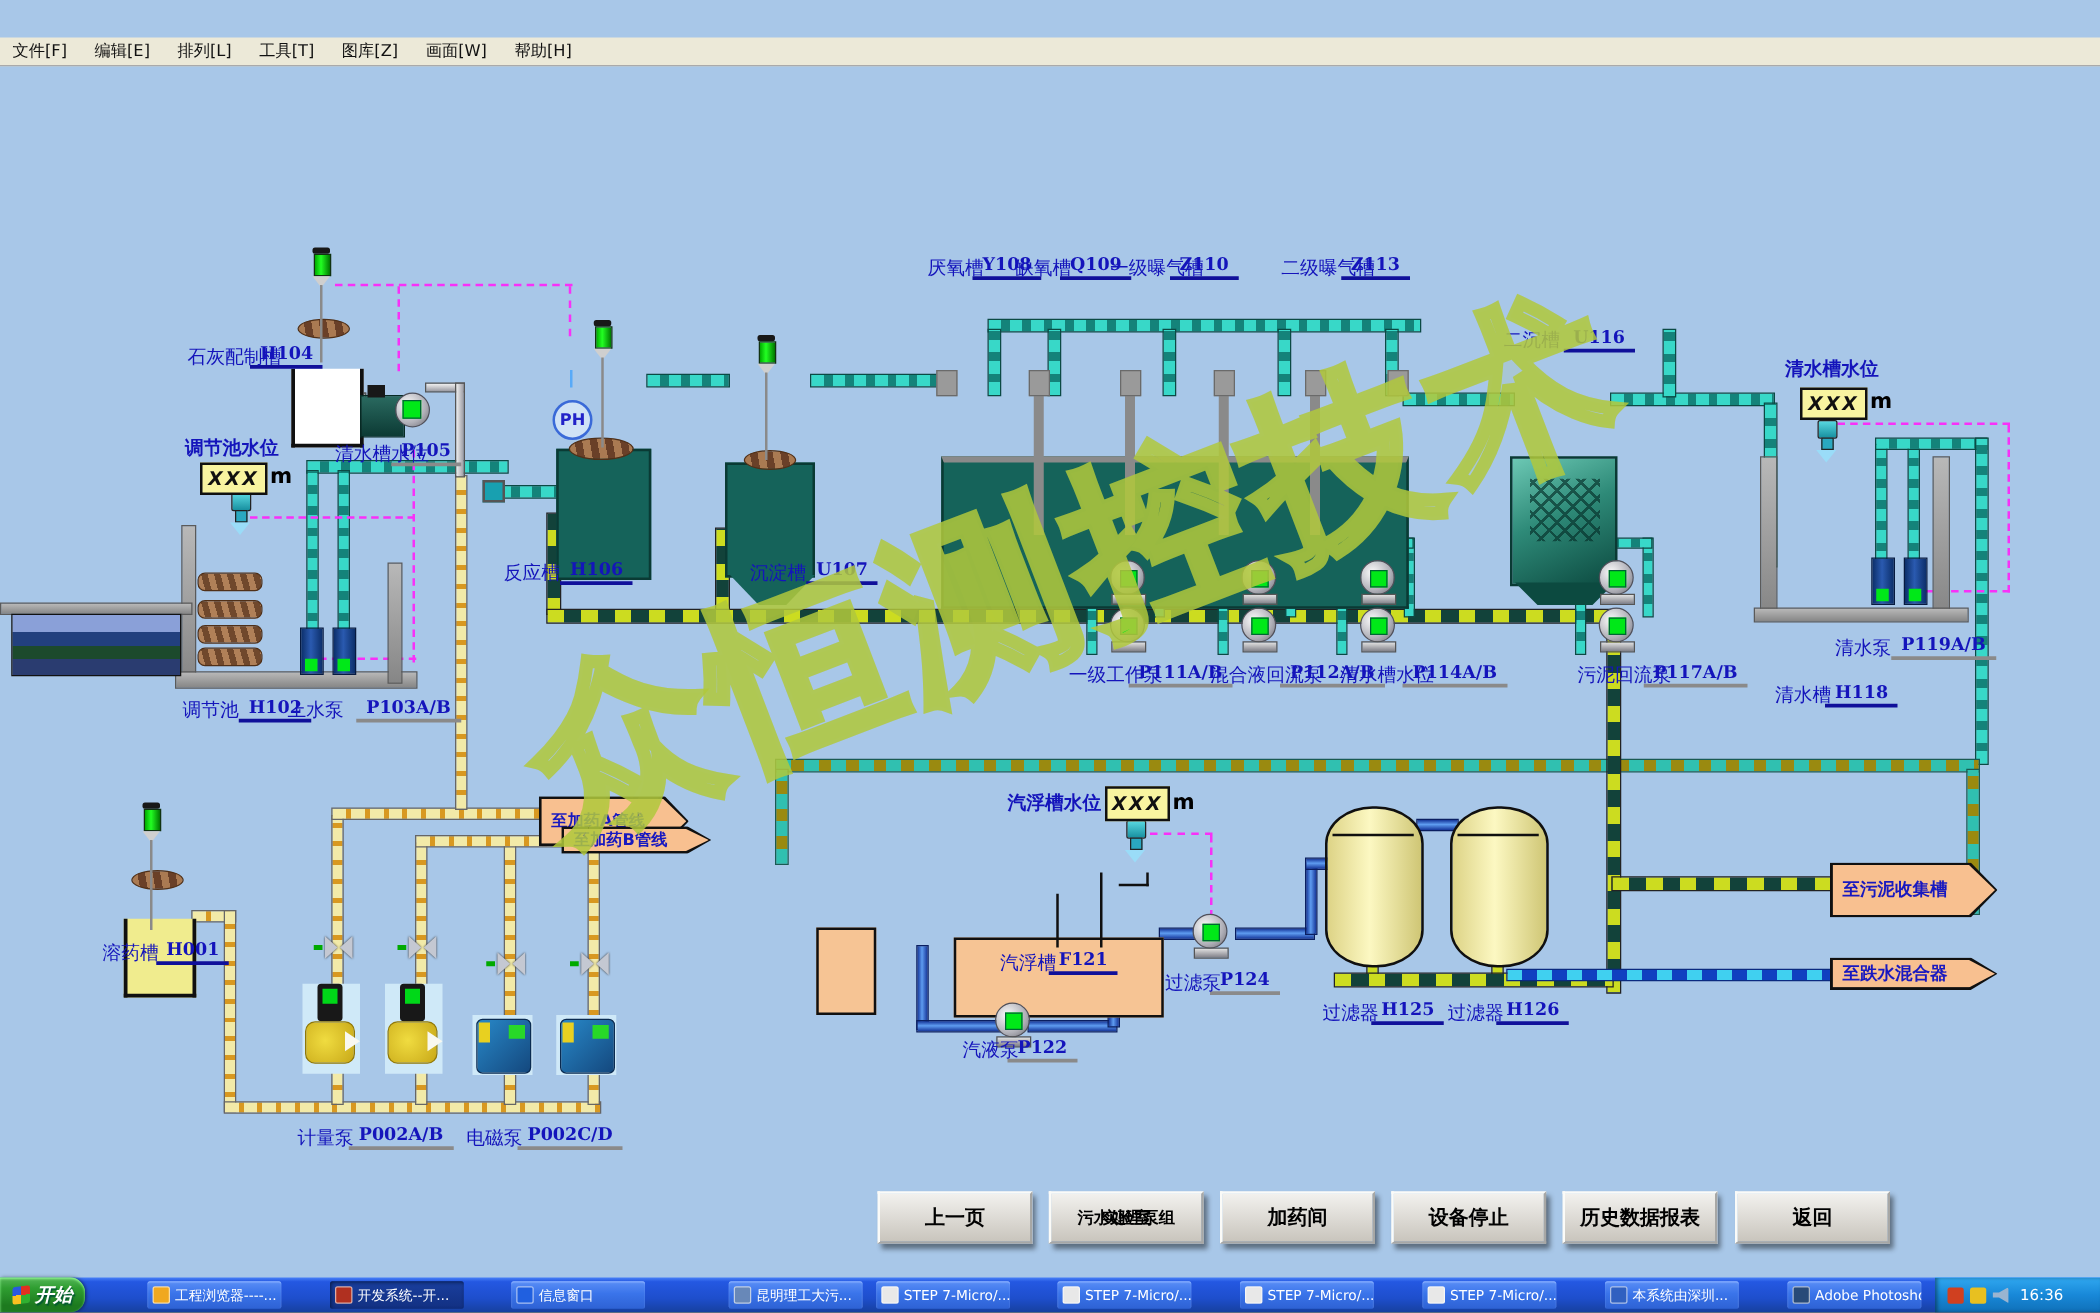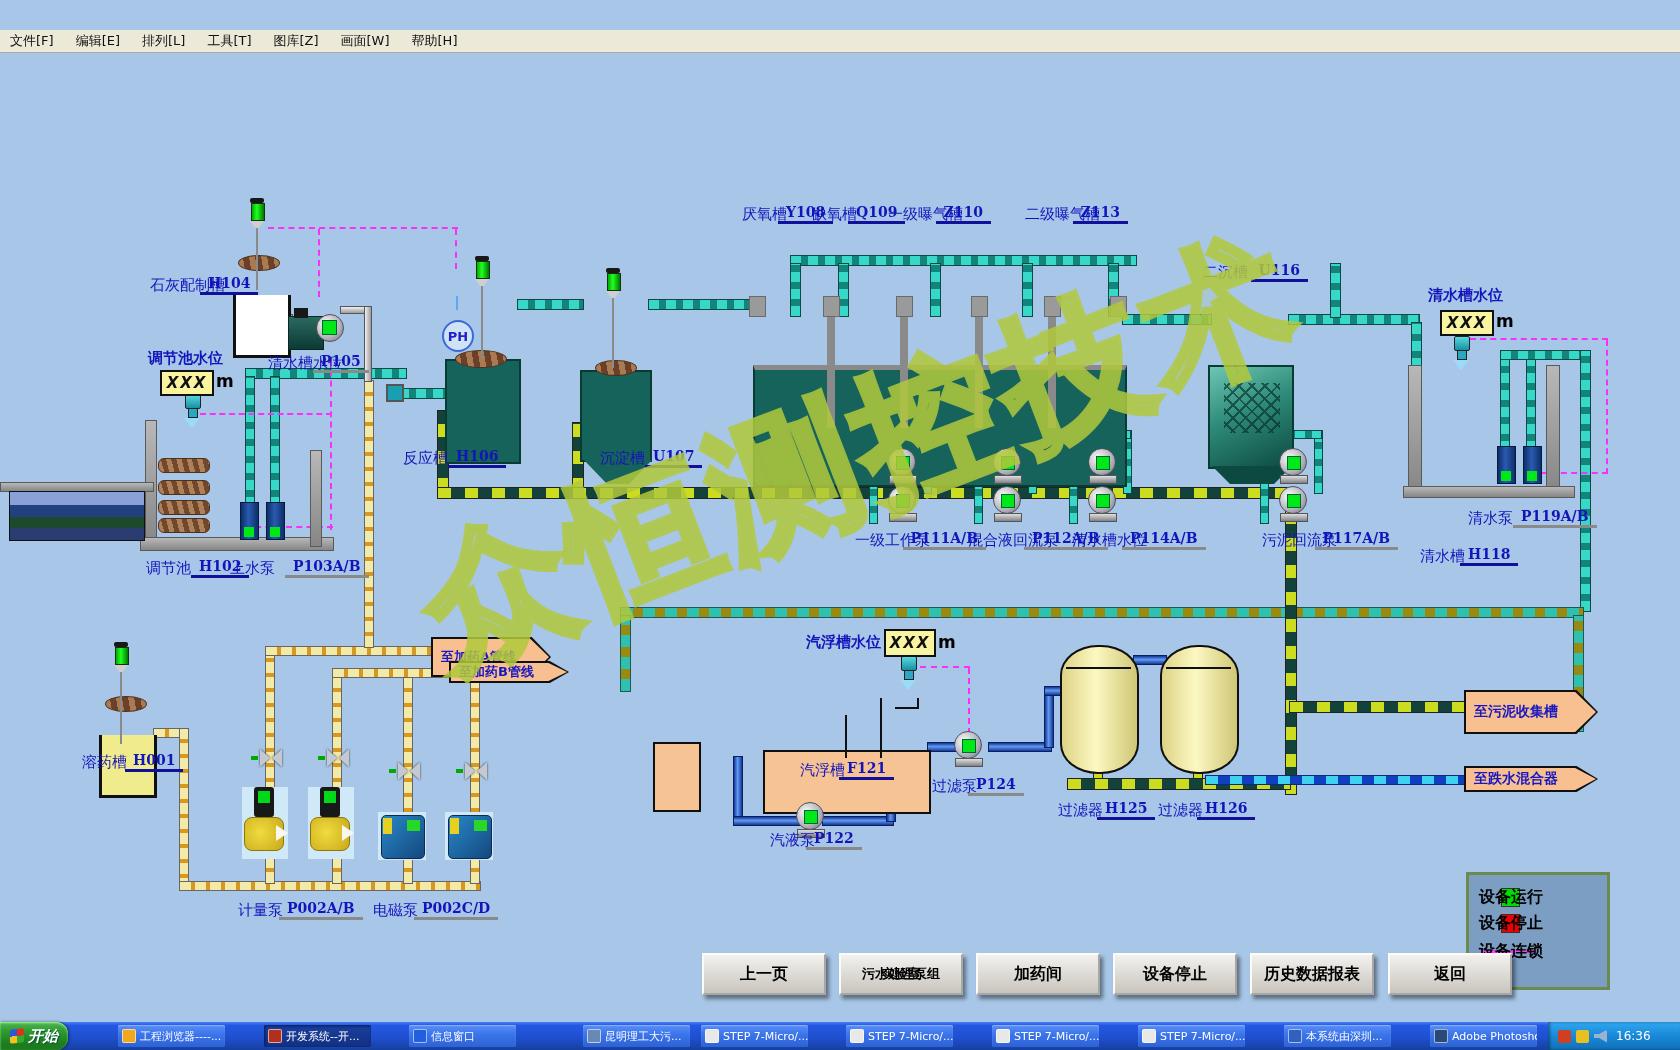--- a/index.html
+++ b/index.html
@@ -594,34 +594,20 @@
     <div class="fbanner" style="left:449px;top:609px;width:120px;height:22px;font-size:13px">
         <span>至加药B管线</span>
       </div>
     <div class="fbanner" style="left:1464px;top:638px;width:134px;height:44px;font-size:14px">
         <span>至污泥收集槽</span>
       </div>
     <div class="fbanner" style="left:1464px;top:714px;width:134px;height:26px;font-size:14px">
         <span>至跌水混合器</span>
       </div>
 
-    <div id="legend">
-      <div class="lrow" style="top:12px">
-          <span class="sq" style="background-color: rgb(0, 221, 0);"></span>
-          <span>设备运行</span>
-        </div>
-      <div class="lrow" style="top:38px">
-          <span class="sq" style="background-color: rgb(238, 0, 0);"></span>
-          <span>设备停止</span>
-        </div>
-      <div class="lrow" style="top:66px">
-          <span class="ln"></span>
-          <span>设备连锁</span>
-        </div>
-    </div>
 
     <div class="navbtn" style="left:702px">
         <span>上一页</span>
       </div>
     <div class="navbtn" style="left:839px">
         <span class="l1s">实验室</span>
         <span class="l2">污水处理泵组</span>
       </div>
     <div class="navbtn" style="left:976px">
         <span>加药间</span>

